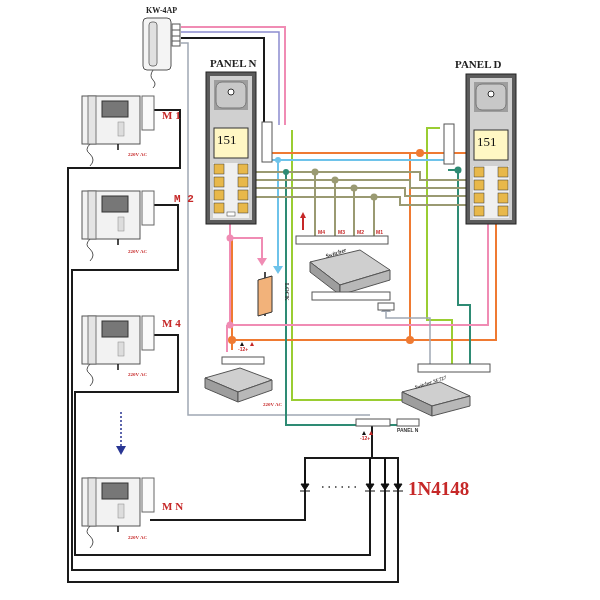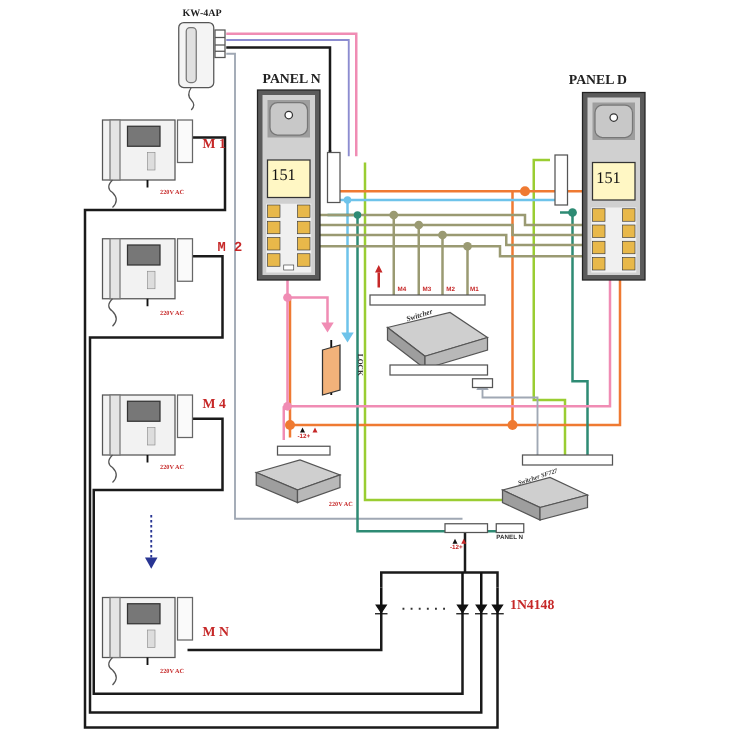--- a/index.html
+++ b/index.html
@@ -2,21 +2,21 @@
 <html><head>
 <meta charset="utf-8">
 <style>
   html, body { margin: 0; padding: 0; background: #ffffff; }
   body { width: 600px; height: 600px; overflow: hidden; position: relative; font-family: "Liberation Serif", serif; }
   #canvas { position: absolute; left: 0; top: 0; width: 600px; height: 600px; }
   .lbl { position: absolute; font-family: "Liberation Serif", serif; font-weight: bold; white-space: nowrap; }
   .title { font-size: 11px; color: #222; }
   .mlabel { font-size: 11px; color: #c62828; }
   .ac { font-size: 5px; color: #c62828; }
-  .diode { font-size: 11px; color: #c62828; }
+  .diode { font-size: 19px; color: #c62828; }
   .lock { font-size: 6px; color: #333; transform: rotate(90deg); transform-origin: left top; }
   .tiny { font-size: 5px; color: #c62828; font-family: "Liberation Sans", sans-serif; }
   .tiny-dk { font-size: 5px; color: #333; font-family: "Liberation Sans", sans-serif; }
   .panelnum { font-size: 13px; color: #111; font-weight: normal; font-family: "Liberation Serif", serif; }
   .sw-lbl { font-size: 6px; color: #333; font-style: italic; transform: rotate(-18deg); }
 </style>
 </head>
 <body>
 
 <svg id="canvas" viewBox="0 0 600 600" xmlns="http://www.w3.org/2000/svg">

